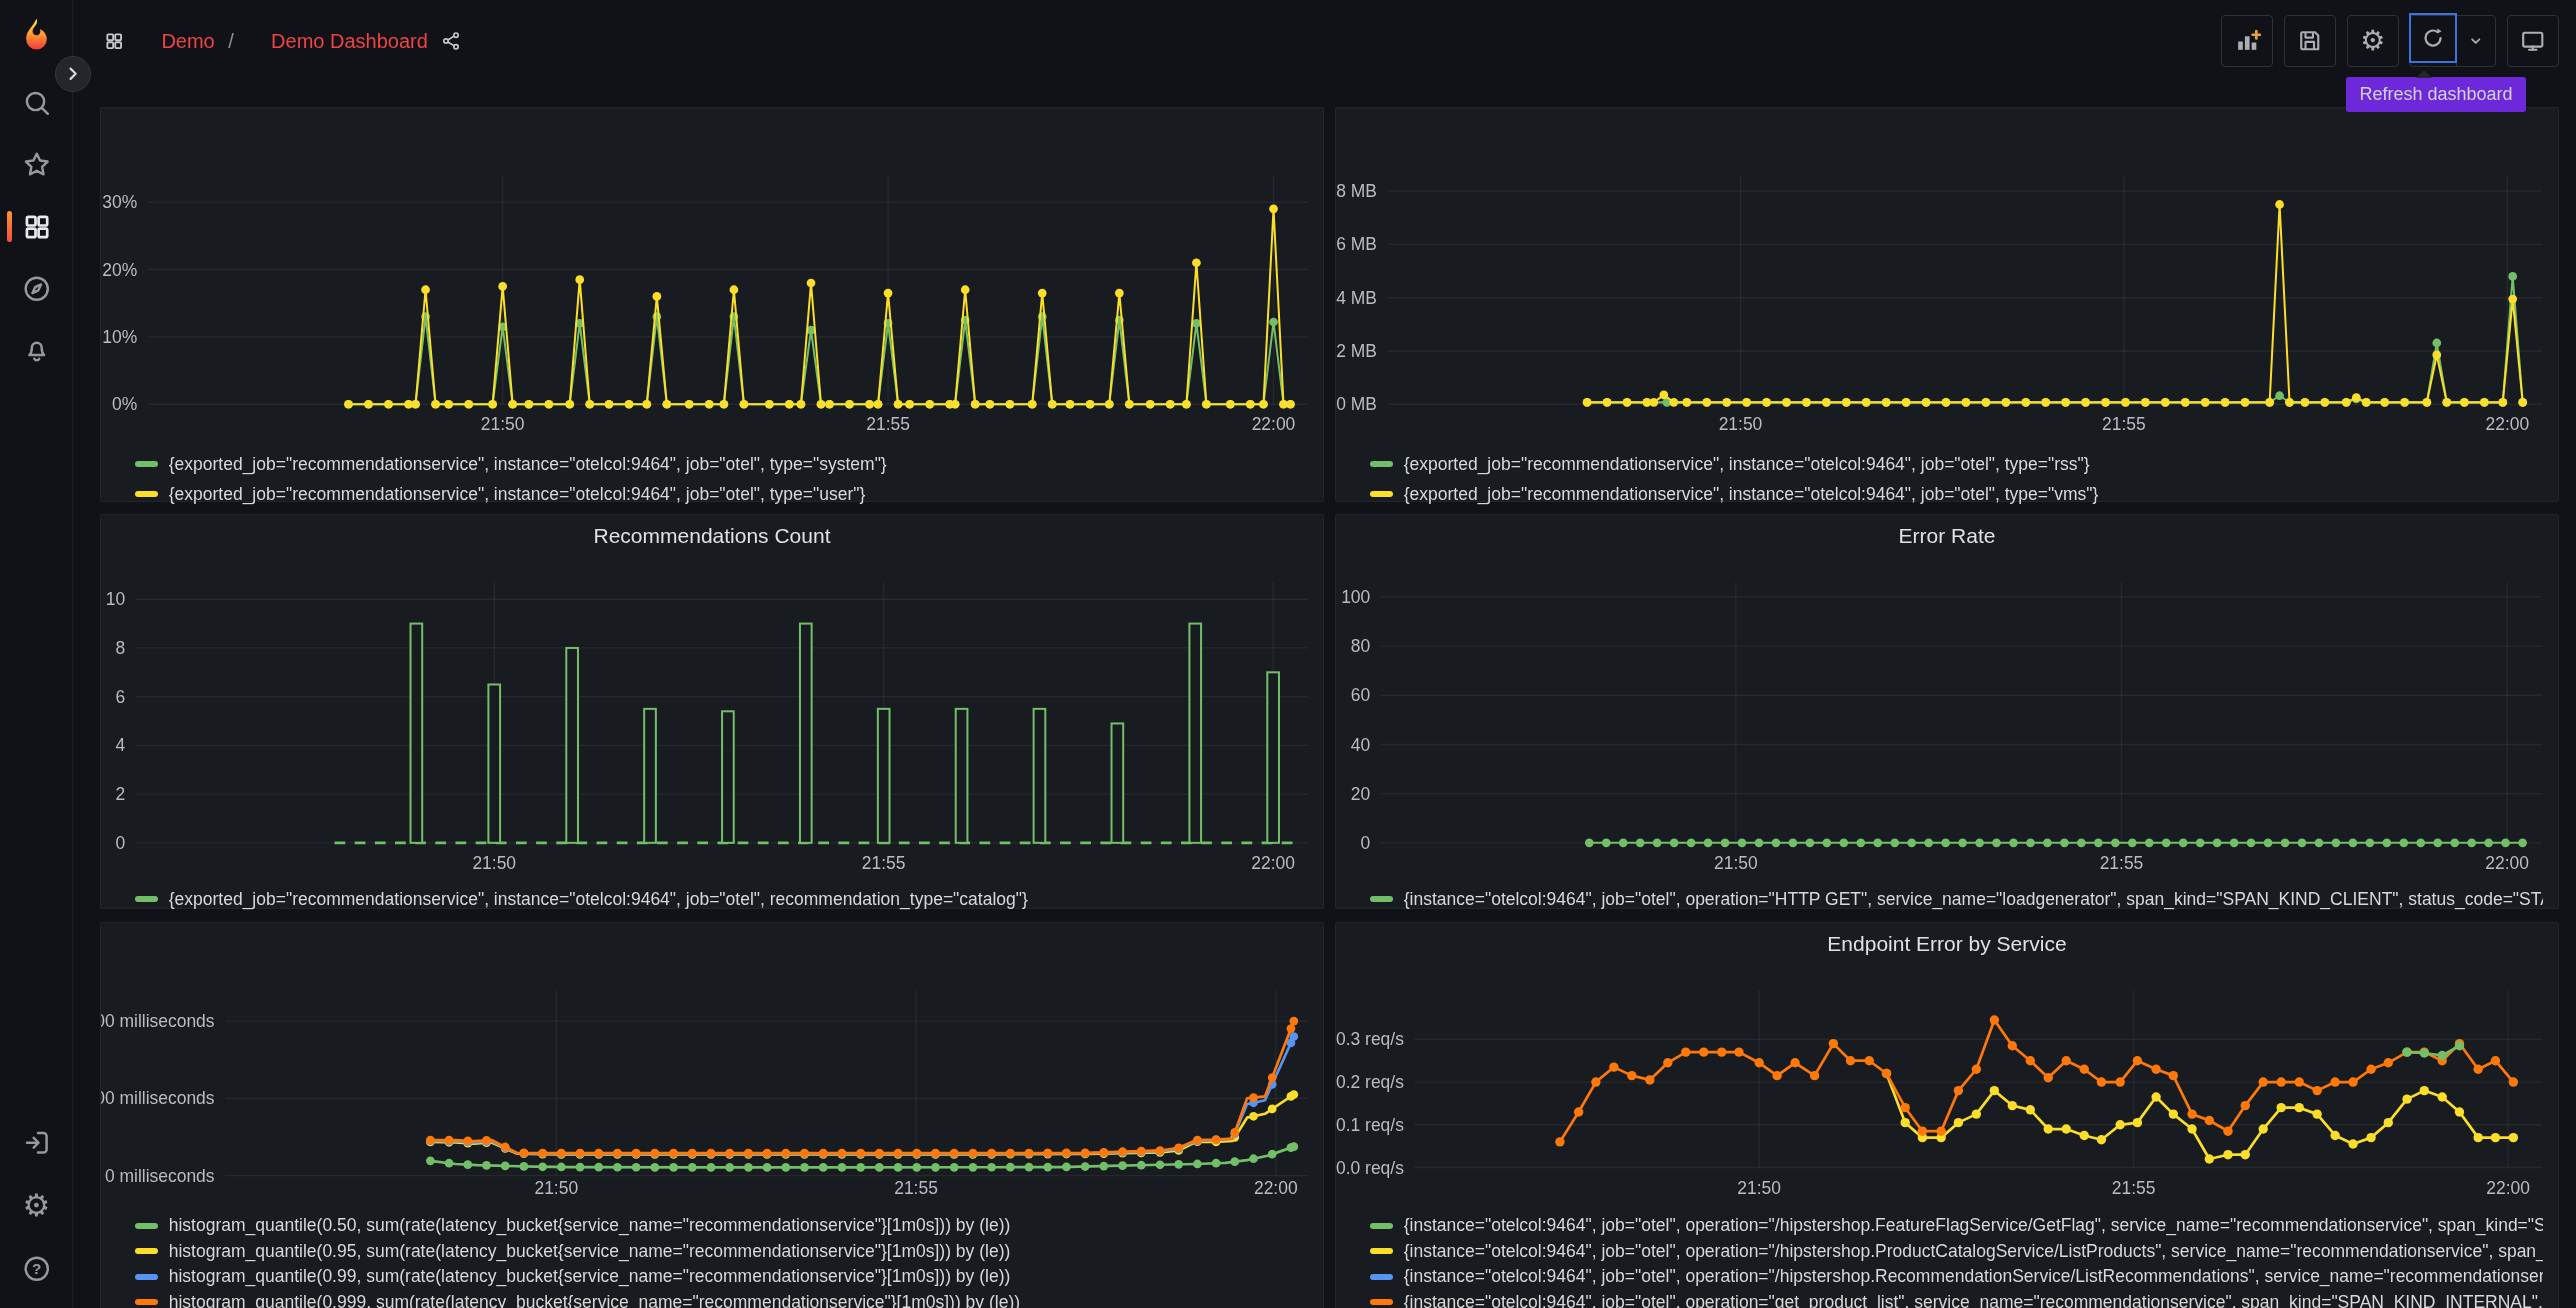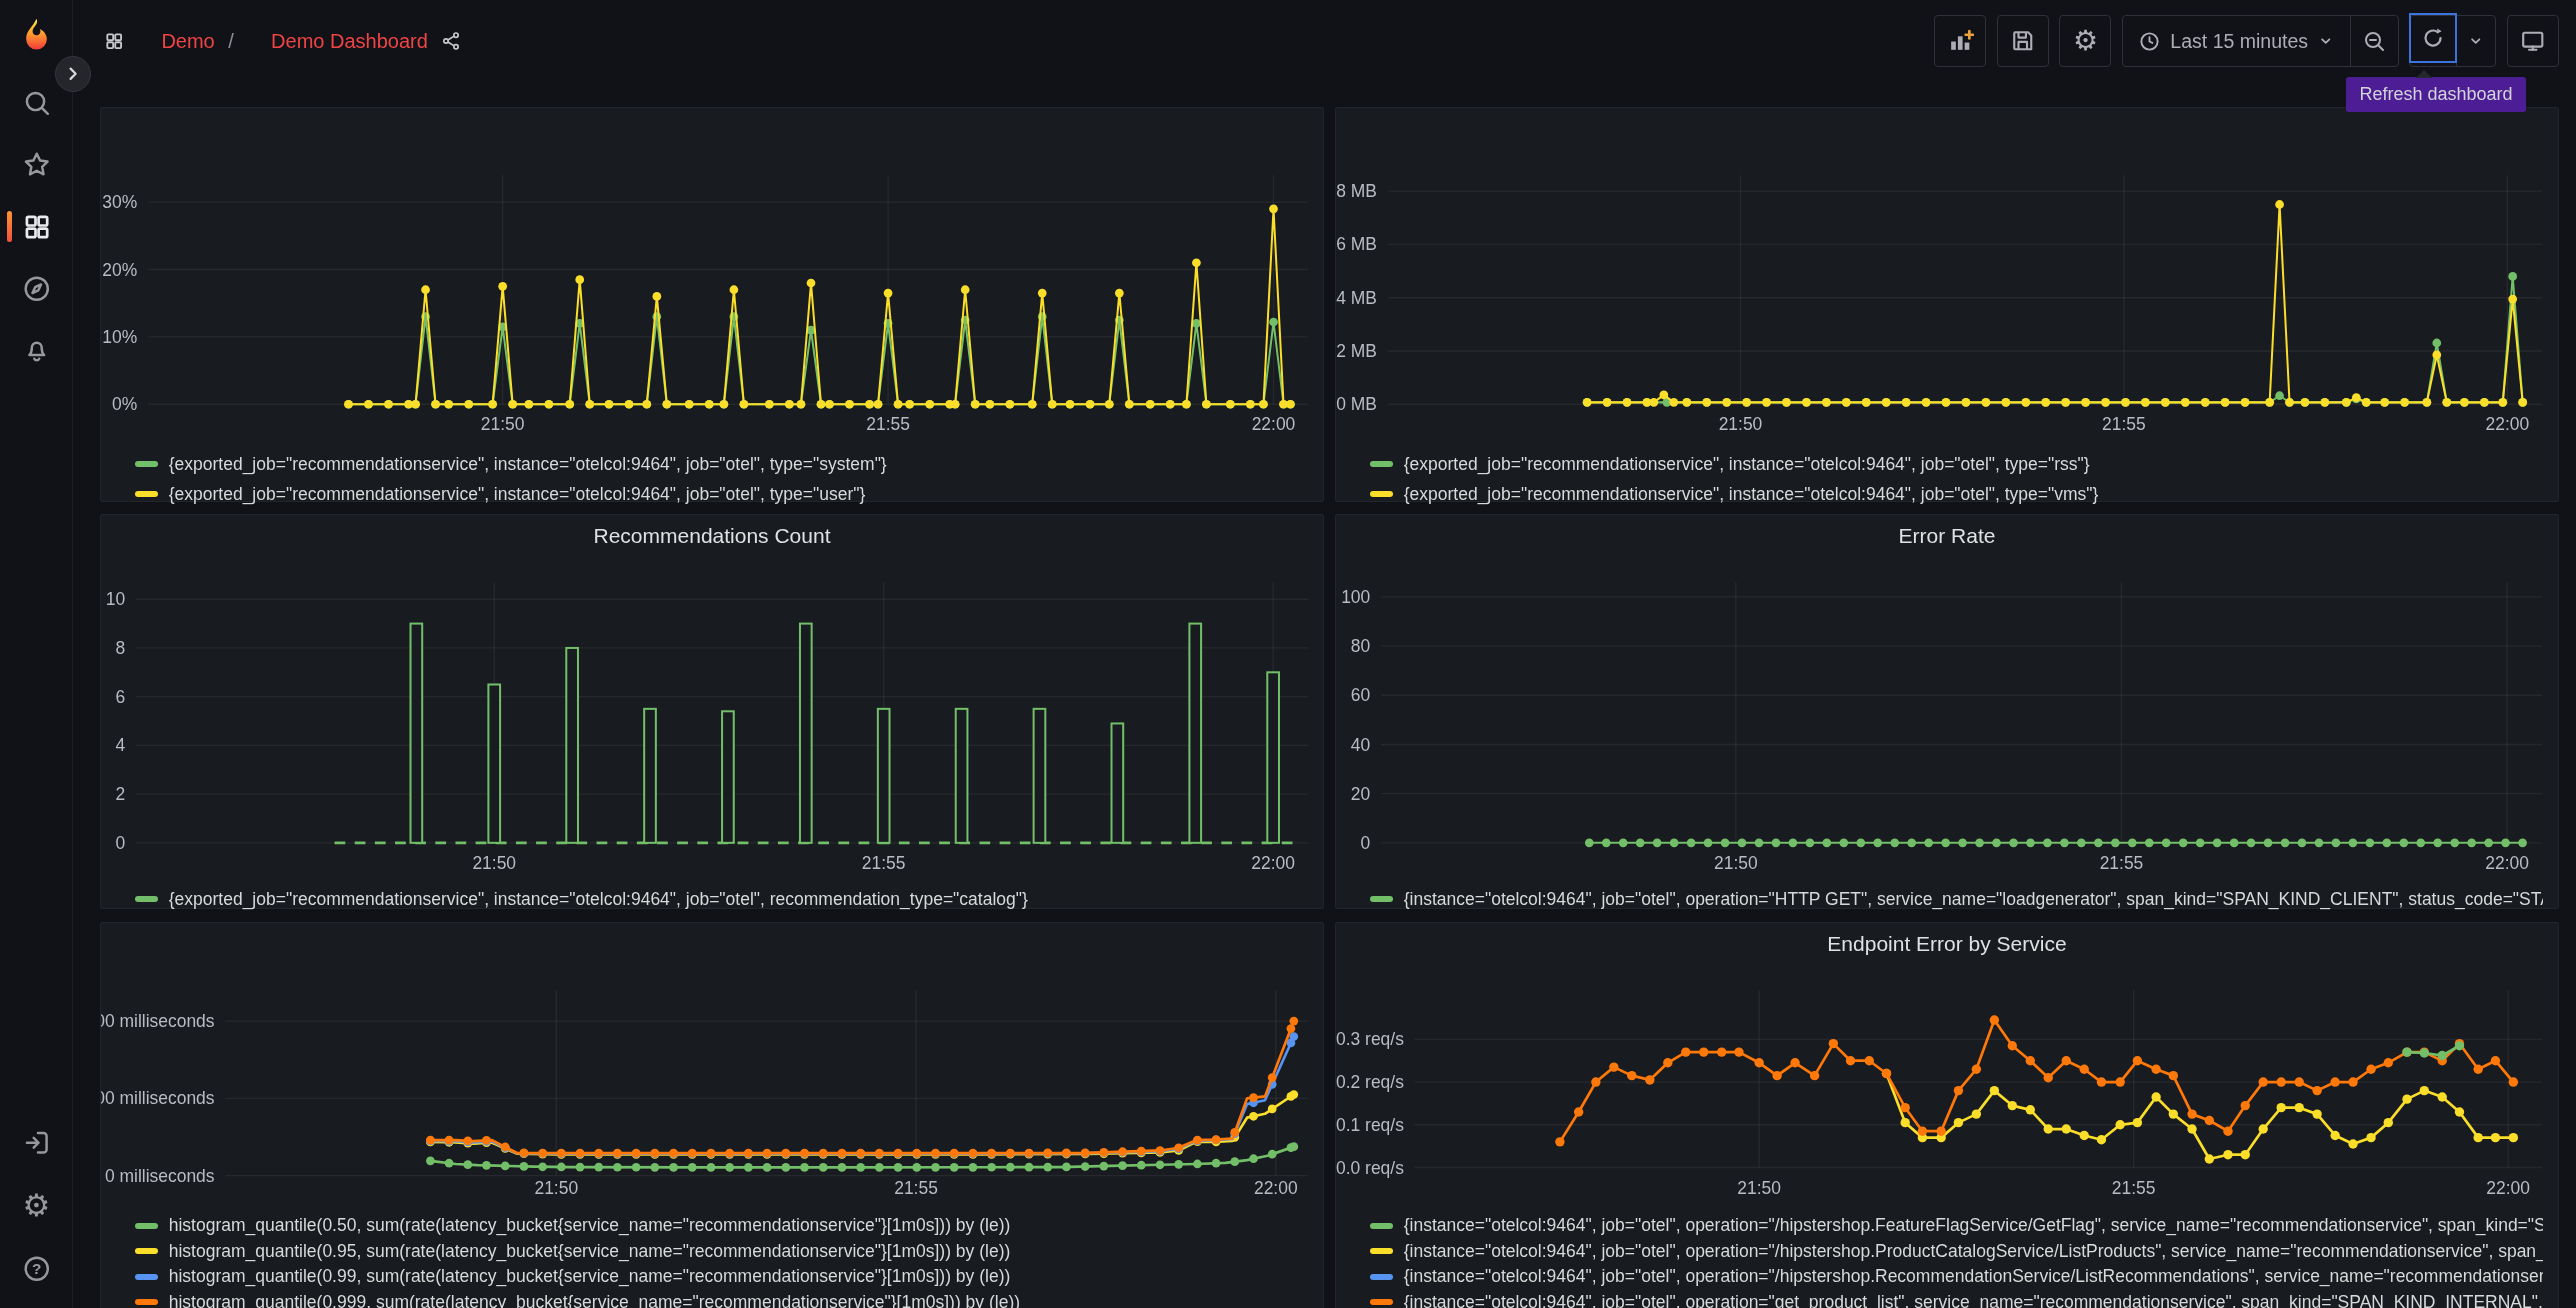--- a/index.html
+++ b/index.html
@@ -33,21 +33,21 @@
   .tb-right { display:flex; align-items:center; gap:10.7px; margin-right:17.5px; }
   .tbtn { height:52px; min-width:52px; border:1.3px solid #2E3138; border-radius:4px; background:transparent;
     color:#ADAEB5; display:flex; align-items:center; justify-content:center; cursor:pointer; }
   .tgroup { display:flex; align-items:stretch; border:1.3px solid #2E3138; border-radius:4px; height:52px; }
   .tgroup .seg { border:none; border-left:1.3px solid #2E3138; border-radius:0; height:50px; min-width:48px;
     display:flex; align-items:center; justify-content:center; color:#ADAEB5; cursor:pointer; background:transparent; }
   .tgroup .seg:first-child { border-left:none; }
   .timepick { gap:9.4px; padding:0 14.8px; font-size:19.5px; color:#D3D4DA; white-space:nowrap; }
   .refresh-focus { border:2.7px solid #3D73DE !important; border-radius:5.4px; margin:-3.4px -1.3px; min-width:59px;
     height:56px; z-index:2; background:#111217; }
-  .tooltip { position:absolute; left:2346px; top:77px; height:35px; padding:0 13.4px; background:#4c1d95;
+  .tooltip { position:absolute; left:2346px; top:77px; height:35px; padding:0 13.4px; background:#6d28d9;
     border-radius:2.7px; display:flex; align-items:center; font-size:18px; color:#D3D4DA; z-index:20; white-space:nowrap; }
   .tooltip::before { content:''; position:absolute; top:-7.4px; left:70px; border:8px solid transparent;
     border-bottom:8px solid #26282E; border-top:0; }
 
   
   .dash { position:absolute; left:73px; top:82px; right:0; bottom:0; overflow:hidden; }
   .panel { position:absolute; width:1224px; height:395px; background:#181B1F;
     border:0.7px solid #23252C; border-radius:2px; }
   .panel-title { position:absolute; top:9.4px; left:0; width:100%; text-align:center; font-size:21px;
     font-weight:500; color:#E0E1E3; cursor:pointer; }
@@ -170,39 +170,20 @@
       <svg viewBox="0 0 24 24" width="25.5" height="25.5" fill="none" stroke="currentColor" stroke-width="2" stroke-linejoin="round">
           <path d="M5 4h12l3 3v13a0 0 0 0 1 0 0H5a1 1 0 0 1-1-1V5a1 1 0 0 1 1-1z"></path>
           <path d="M8 4v5h7V4"></path>
           <path d="M8 20v-7h8v7"></path>
         </svg>
     </button>
     <button class="tbtn">
       <span class="glyph" style="font-size:28px;line-height:28px">⚙</span>
     </button>
 
-    <div class="tgroup">
-      <button class="seg timepick">
-        <svg viewBox="0 0 24 24" width="23" height="23" fill="none" stroke="currentColor" stroke-width="2" stroke-linecap="round">
-            <circle cx="12" cy="12" r="8.5"></circle>
-            <polyline points="12 7.5 12 12 15 13.5"></polyline>
-          </svg>
-        <span>Last 15 minutes</span>
-        <svg viewBox="0 0 24 24" width="17.5" height="17.5" fill="none" stroke="currentColor" stroke-width="2.4" stroke-linecap="round" stroke-linejoin="round">
-            <polyline points="7 10 12 15 17 10"></polyline>
-          </svg>
-      </button>
-      <button class="seg">
-        <svg viewBox="0 0 24 24" width="24" height="24" fill="none" stroke="currentColor" stroke-width="2" stroke-linecap="round">
-            <circle cx="11" cy="11" r="7"></circle>
-            <line x1="16.3" y1="16.3" x2="21" y2="21"></line>
-            <line x1="8" y1="11" x2="14" y2="11"></line>
-          </svg>
-      </button>
-    </div>
 
     <div class="tgroup">
       <button class="seg refresh-focus">
         <svg viewBox="0 0 24 24" width="24" height="24" fill="none" stroke="currentColor" stroke-width="2.2" stroke-linecap="round" stroke-linejoin="round">
             <path d="M19.5 12a7.5 7.5 0 1 1-2.9-5.9"></path>
             <polygon points="16.2 2.6 16.4 7.4 20.6 5.2" fill="currentColor" stroke="none"></polygon>
           </svg>
       </button>
       <button class="seg" style="min-width:39px">
         <svg viewBox="0 0 24 24" width="17.5" height="17.5" fill="none" stroke="currentColor" stroke-width="2.4" stroke-linecap="round" stroke-linejoin="round">

